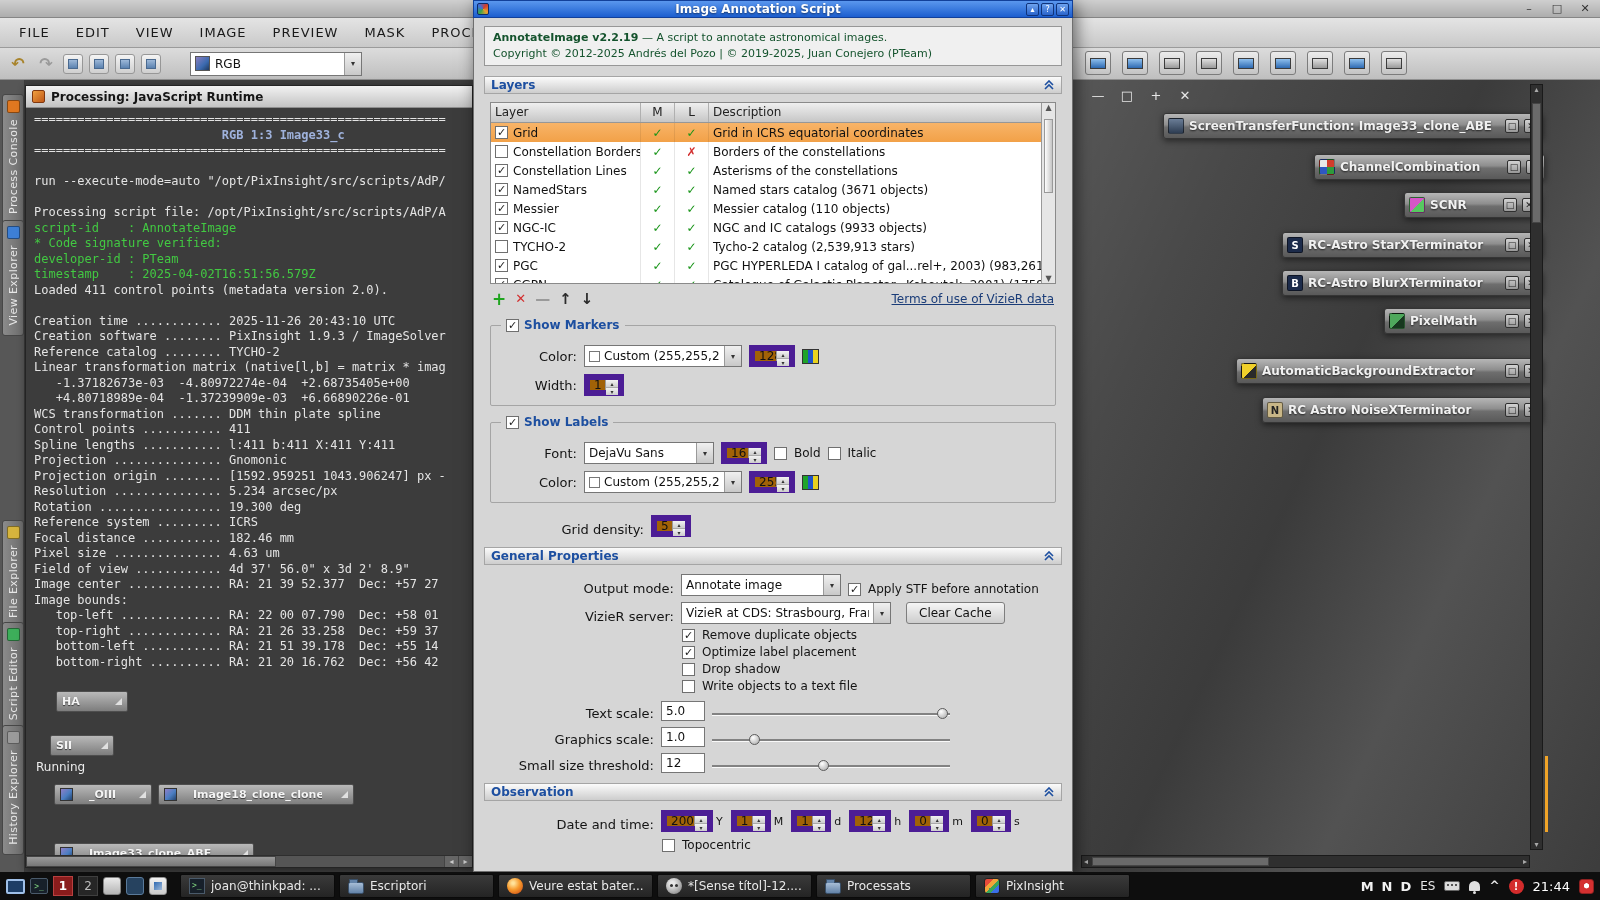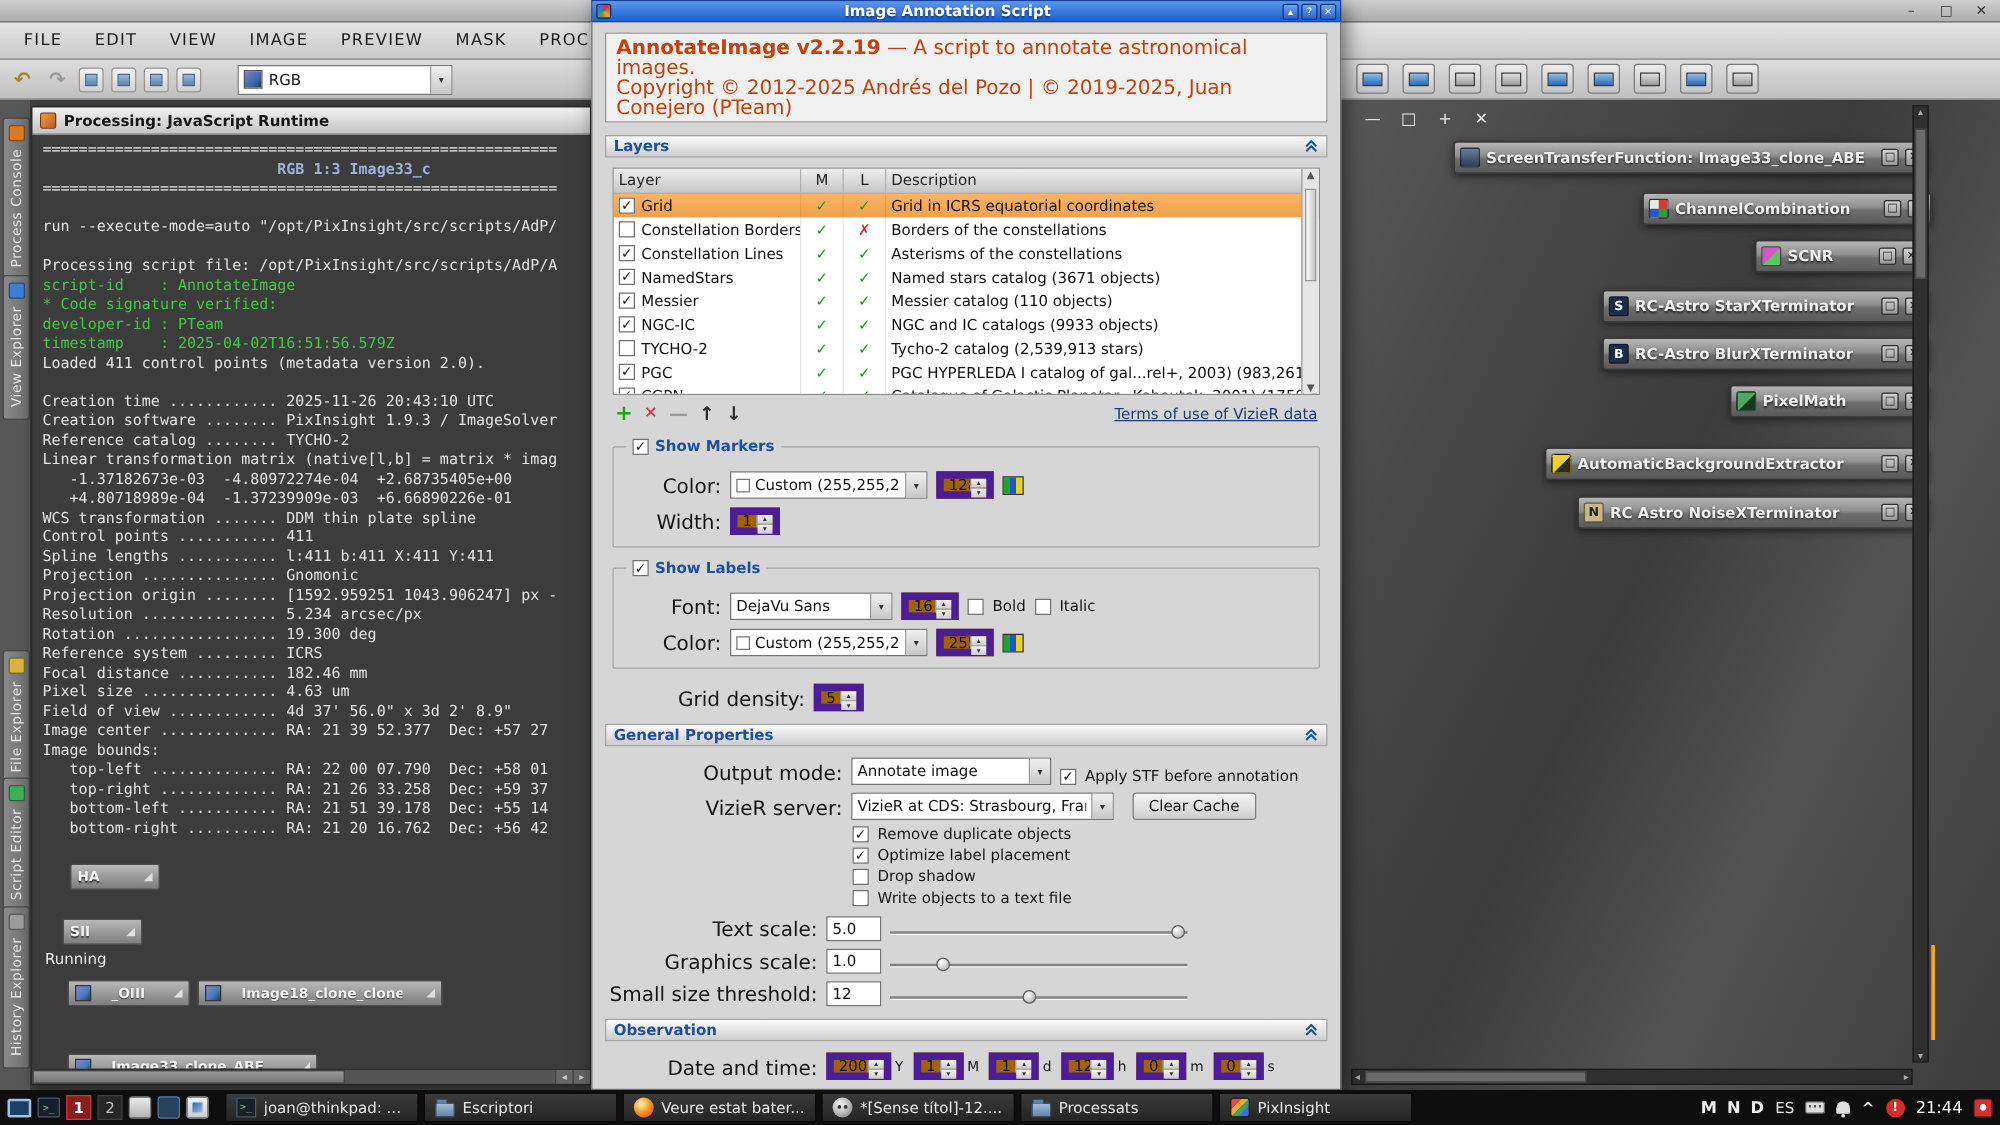--- a/index.html
+++ b/index.html
@@ -79,21 +79,21 @@
 .orange-line{position:absolute;left:472px;top:676px;width:3px;height:76px;background:#f0a428}
 
 
 .dialog{position:absolute;left:473px;top:0;width:600px;height:872px;z-index:50;box-shadow:3px 4px 16px rgba(0,0,0,.55)}
 .dlg-titlebar{position:relative;height:18px;background:linear-gradient(#5a97ee,#1c5ecf);border:1px solid #12409a;display:flex;align-items:center;padding:0 3px;gap:3px}
 .dlg-icon{width:12px;height:12px;border-radius:2px;background:conic-gradient(from 40deg,#d23c2c,#e8a030,#3ca44c,#3a6fe0,#d23c2c);border:1px solid #0e2a66;flex:none}
 .dlg-title{position:absolute;left:30px;right:60px;text-align:center;color:#fff;font-weight:bold;font-size:12px;text-shadow:0 1px 2px rgba(0,0,0,.5);white-space:nowrap;overflow:hidden}
 .dlg-btns{margin-left:auto;display:flex;gap:2px;position:relative;z-index:1}
 .dlg-btn{width:13px;height:13px;border:1px solid #10337a;border-radius:2px;background:linear-gradient(#6ea2ee,#2a64cc);color:#fff;font-size:8px;display:flex;align-items:center;justify-content:center}
 .dlg-body{position:absolute;top:18px;left:0;right:0;bottom:0;background:#d6d6d6;border:1px solid #6f6f6f;border-top:none;padding:8px 10px;overflow:hidden}
-.about{border:1px solid #979797;background:#f0f0f0;padding:3px 8px;font-size:16px;line-height:16px;color:#c2410c}
+.about{border:1px solid #979797;background:#f0f0f0;padding:3px 8px;font-size:11px;line-height:16px;color:#14532d}
 .secbar{height:18px;margin-top:10px;background:linear-gradient(#fbfbfb,#cdcdcd);border:1px solid #a5a5a5;display:flex;align-items:center;padding:0 6px}
 .sec-label{color:#1d4fa0;font-weight:bold;font-size:12px}
 .chev{margin-left:auto}
 
 .layers-wrap{margin:8px 6px 0;border:1px solid #8a8a8a;background:#fff;height:182px;overflow:hidden;position:relative;display:flex;flex-direction:column}
 .thead{display:flex;height:20px;background:linear-gradient(#efefef,#c6c6c6);border-bottom:1px solid #979797;flex:none}
 .hc{font-size:12px;color:#222;padding:2px 4px;border-right:1px solid #b0b0b0;white-space:nowrap;overflow:hidden}
 .tbody{flex:1;overflow:hidden}
 .trow{display:flex;height:19px;align-items:center;background:#fff}
 .trow.selected{background:linear-gradient(#f8b468,#f2a148)}
@@ -113,21 +113,21 @@
 .act.dash{color:#9a9a9a}
 .terms{margin-left:auto;color:#1a3c78;text-decoration:underline;font-size:12px}
 
 .group{border:1px solid #a5a5a5;border-radius:2px;margin:16px 6px 0;padding:12px 8px 9px;position:relative}
 .legend{position:absolute;top:-8px;left:10px;background:#d6d6d6;padding:0 5px;display:flex;gap:5px;align-items:center}
 .glabel{color:#1d4fa0;font-weight:bold;font-size:12px}
 .cb{width:13px;height:13px;background:#fff;border:1px solid #6f6f6f;display:inline-flex;align-items:center;justify-content:center;flex:none}
 .cb .tick{font-size:11px;font-weight:bold;color:#1a1a1a;line-height:1;visibility:hidden}
 .cb.on .tick{visibility:visible}
 .frow{display:flex;align-items:center;gap:7px;margin-top:7px}
-.flabel{text-align:right;font-size:16px;color:#141414;flex:none}
+.flabel{text-align:right;font-size:13px;color:#141414;flex:none}
 .lab78{width:78px}.lab160{width:160px}.lab170{width:170px}.lab190{width:190px}
 .combo{height:22px;background:#fff;border:1px solid #767676;display:flex;align-items:center;gap:4px;padding-left:4px;flex:none}
 .ctext{flex:1;font-size:12px;white-space:nowrap;overflow:hidden}
 .mini-swatch{width:11px;height:11px;background:#fff;border:1px solid #777;flex:none}
 .w130{width:130px}.w158{width:158px}.w160{width:160px}.w210{width:210px}
 .spin{height:22px;background:#a16207;border:6px solid #4c1d95;display:flex;flex:none}
 .sval{flex:1;display:flex;align-items:center;padding:0 4px;font-size:12px;overflow:hidden}
 .sarr{width:13px;border-left:1px solid #9a9a9a;display:flex;flex-direction:column;flex:none}
 .sarr i{flex:1;font-style:normal;font-size:6px;color:#333;background:linear-gradient(#f2f2f2,#cdcdcd);display:flex;align-items:center;justify-content:center;border-bottom:1px solid #aaa}
 .sarr i:last-child{border-bottom:none}

